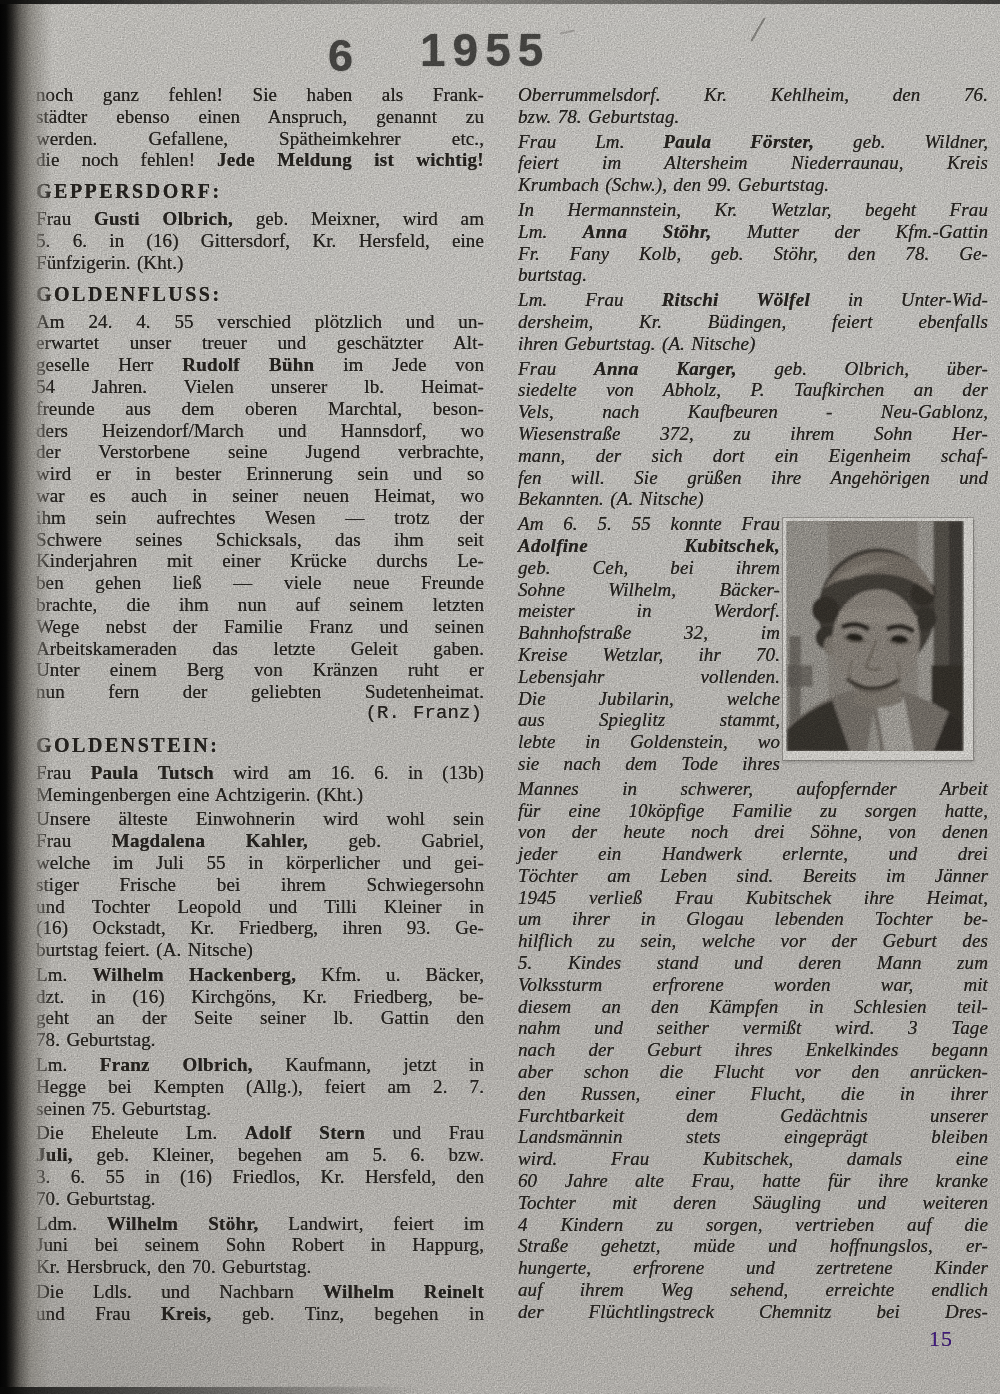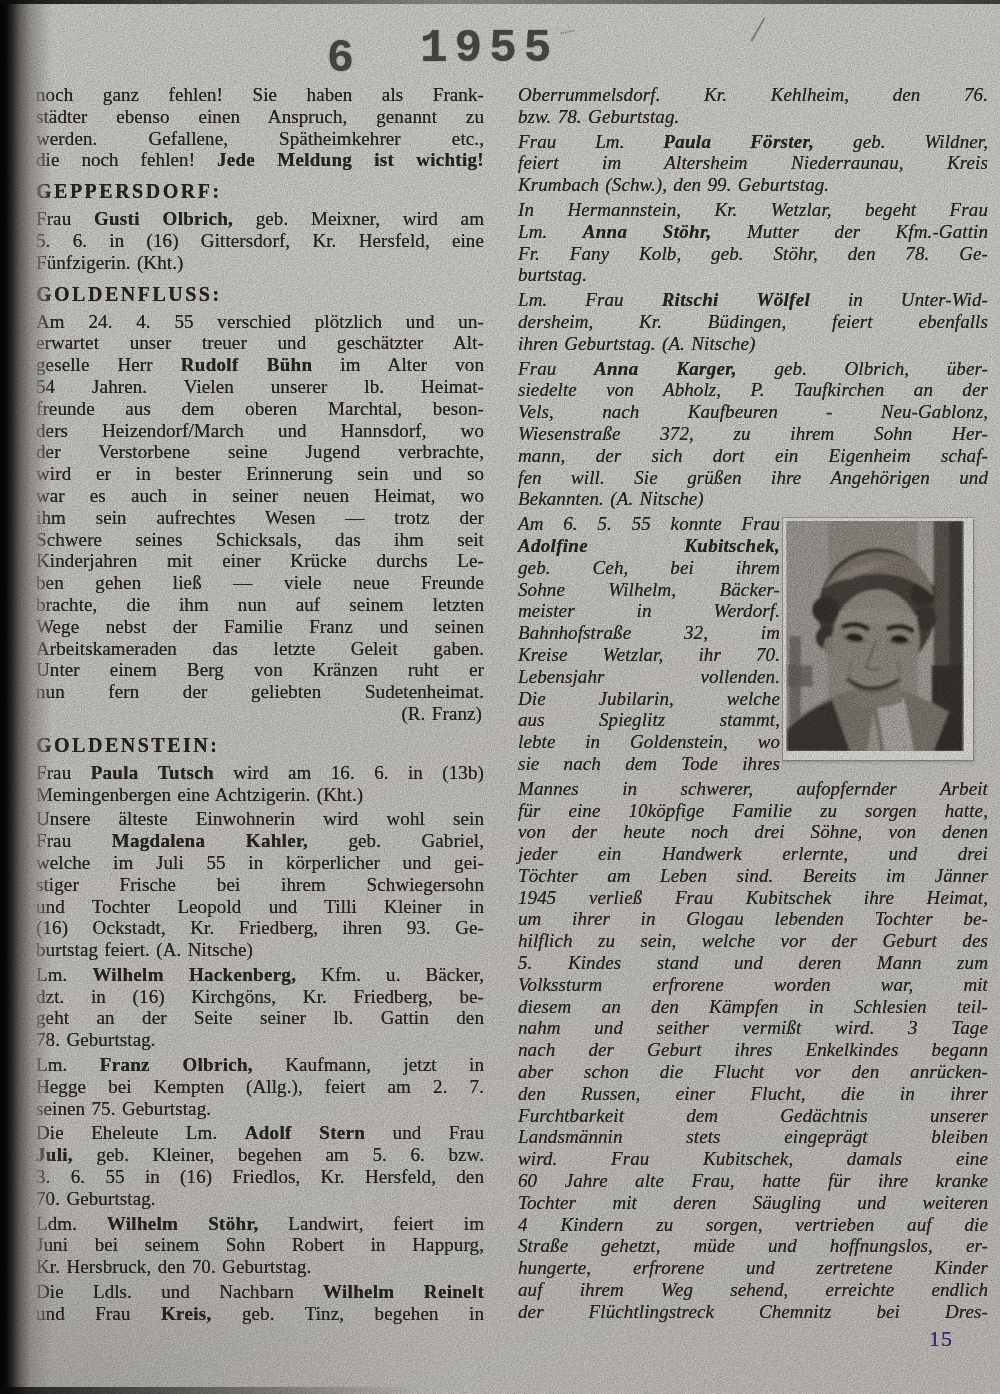--- a/index.html
+++ b/index.html
@@ -15,30 +15,30 @@
   .page{position:absolute;inset:0;}
   .topedge{position:absolute;top:0;left:0;right:0;height:4px;
     background:linear-gradient(to right, rgba(12,12,11,0.92), rgba(70,68,63,0.45) 45%, rgba(28,27,25,0.78));}
   .bottomedge{position:absolute;bottom:0;left:0;width:420px;height:7px;
     background:linear-gradient(to right, rgba(10,10,9,0.85), rgba(10,10,9,0));}
   .gutter{position:absolute;left:0;top:0;bottom:0;width:52px;pointer-events:none;
     background:linear-gradient(to right,#030303 0,#0a0a09 6px,#2e2c29 12px,#6f6c66 20px,#a5a29b 31px,rgba(210,207,202,0) 52px);}
   .folio{position:absolute;font-family:"Liberation Sans","DejaVu Sans",sans-serif;font-weight:700;
     color:#4e4d4a;text-shadow:0 0 1.2px rgba(78,77,74,0.85);}
   #issue{left:328px;top:30px;font-size:45px;}
-  #year{left:420px;top:23px;font-size:46px;letter-spacing:7px;font-family:Liberation Mono, monospace;}
+  #year{left:420px;top:23px;font-size:46px;letter-spacing:7px;}
 
   .cols{position:absolute;left:36px;top:84px;width:952px;display:flex;gap:34px;}
   #col-left{width:448px;flex:0 0 auto;}
   #col-right{width:470px;flex:0 0 auto;font-style:italic;}
 
   .ln{font-size:19px;line-height:21.8px;text-align:justify;letter-spacing:0.1px;word-spacing:1.5px;
     text-shadow:0 0 0.5px rgba(42,39,35,0.85);}
   .ln.jl{text-align-last:justify;}
-  .ln.ar{text-align:center;text-align-last:right;padding-right:2px;}
+  .ln.ar{text-align:center;text-align-last:right;padding-right:2px;font-family:Liberation Mono, monospace;}
   .para{margin:0 0 3px 0;}
   .b{font-weight:700;letter-spacing:0.3px;}
   .heading{font-size:20px;font-weight:700;letter-spacing:2.5px;line-height:24px;margin:8px 0 5px;
     text-shadow:0 0 0.6px rgba(30,28,25,0.9);}
 
   .wrapRow{display:flex;gap:3px;}
   .narrow{width:262px;flex:0 0 auto;}
   .photoBox{flex:0 0 auto;width:184px;height:236px;margin-top:5px;background:#eae8e3;padding:3px;
     box-shadow:0 0 0 1px rgba(110,107,101,0.45), 1px 2px 3px rgba(40,38,35,0.25);}
   .photoBox svg{display:block;}
@@ -72,21 +72,21 @@
         <div class="heading">GEPPERSDORF:</div>
         <div class="para">
           <div class="ln jl"><span>Frau </span><span class="b">Gusti Olbrich,</span><span> geb. Meixner, wird am</span></div>
           <div class="ln jl"><span>5. 6. in (16) Gittersdorf, Kr. Hersfeld, eine</span></div>
           <div class="ln"><span>Fünfzigerin. (Kht.)</span></div>
         </div>
         <div class="heading">GOLDENFLUSS:</div>
         <div class="para">
           <div class="ln jl"><span>Am 24. 4. 55 verschied plötzlich und un-</span></div>
           <div class="ln jl"><span>erwartet unser treuer und geschätzter Alt-</span></div>
-          <div class="ln jl"><span>geselle Herr </span><span class="b">Rudolf Bühn</span><span> im Alter von</span></div>
+          <div class="ln jl"><span>geselle Herr </span><span class="b">Rudolf Bühn</span><span> im Jede von</span></div>
           <div class="ln jl"><span>54 Jahren. Vielen unserer lb. Heimat-</span></div>
           <div class="ln jl"><span>freunde aus dem oberen Marchtal, beson-</span></div>
           <div class="ln jl"><span>ders Heizendorf/March und Hannsdorf, wo</span></div>
           <div class="ln jl"><span>der Verstorbene seine Jugend verbrachte,</span></div>
           <div class="ln jl"><span>wird er in bester Erinnerung sein und so</span></div>
           <div class="ln jl"><span>war es auch in seiner neuen Heimat, wo</span></div>
           <div class="ln jl"><span>ihm sein aufrechtes Wesen — trotz der</span></div>
           <div class="ln jl"><span>Schwere seines Schicksals, das ihm seit</span></div>
           <div class="ln jl"><span>Kinderjahren mit einer Krücke durchs Le-</span></div>
           <div class="ln jl"><span>ben gehen ließ — viele neue Freunde</span></div>

